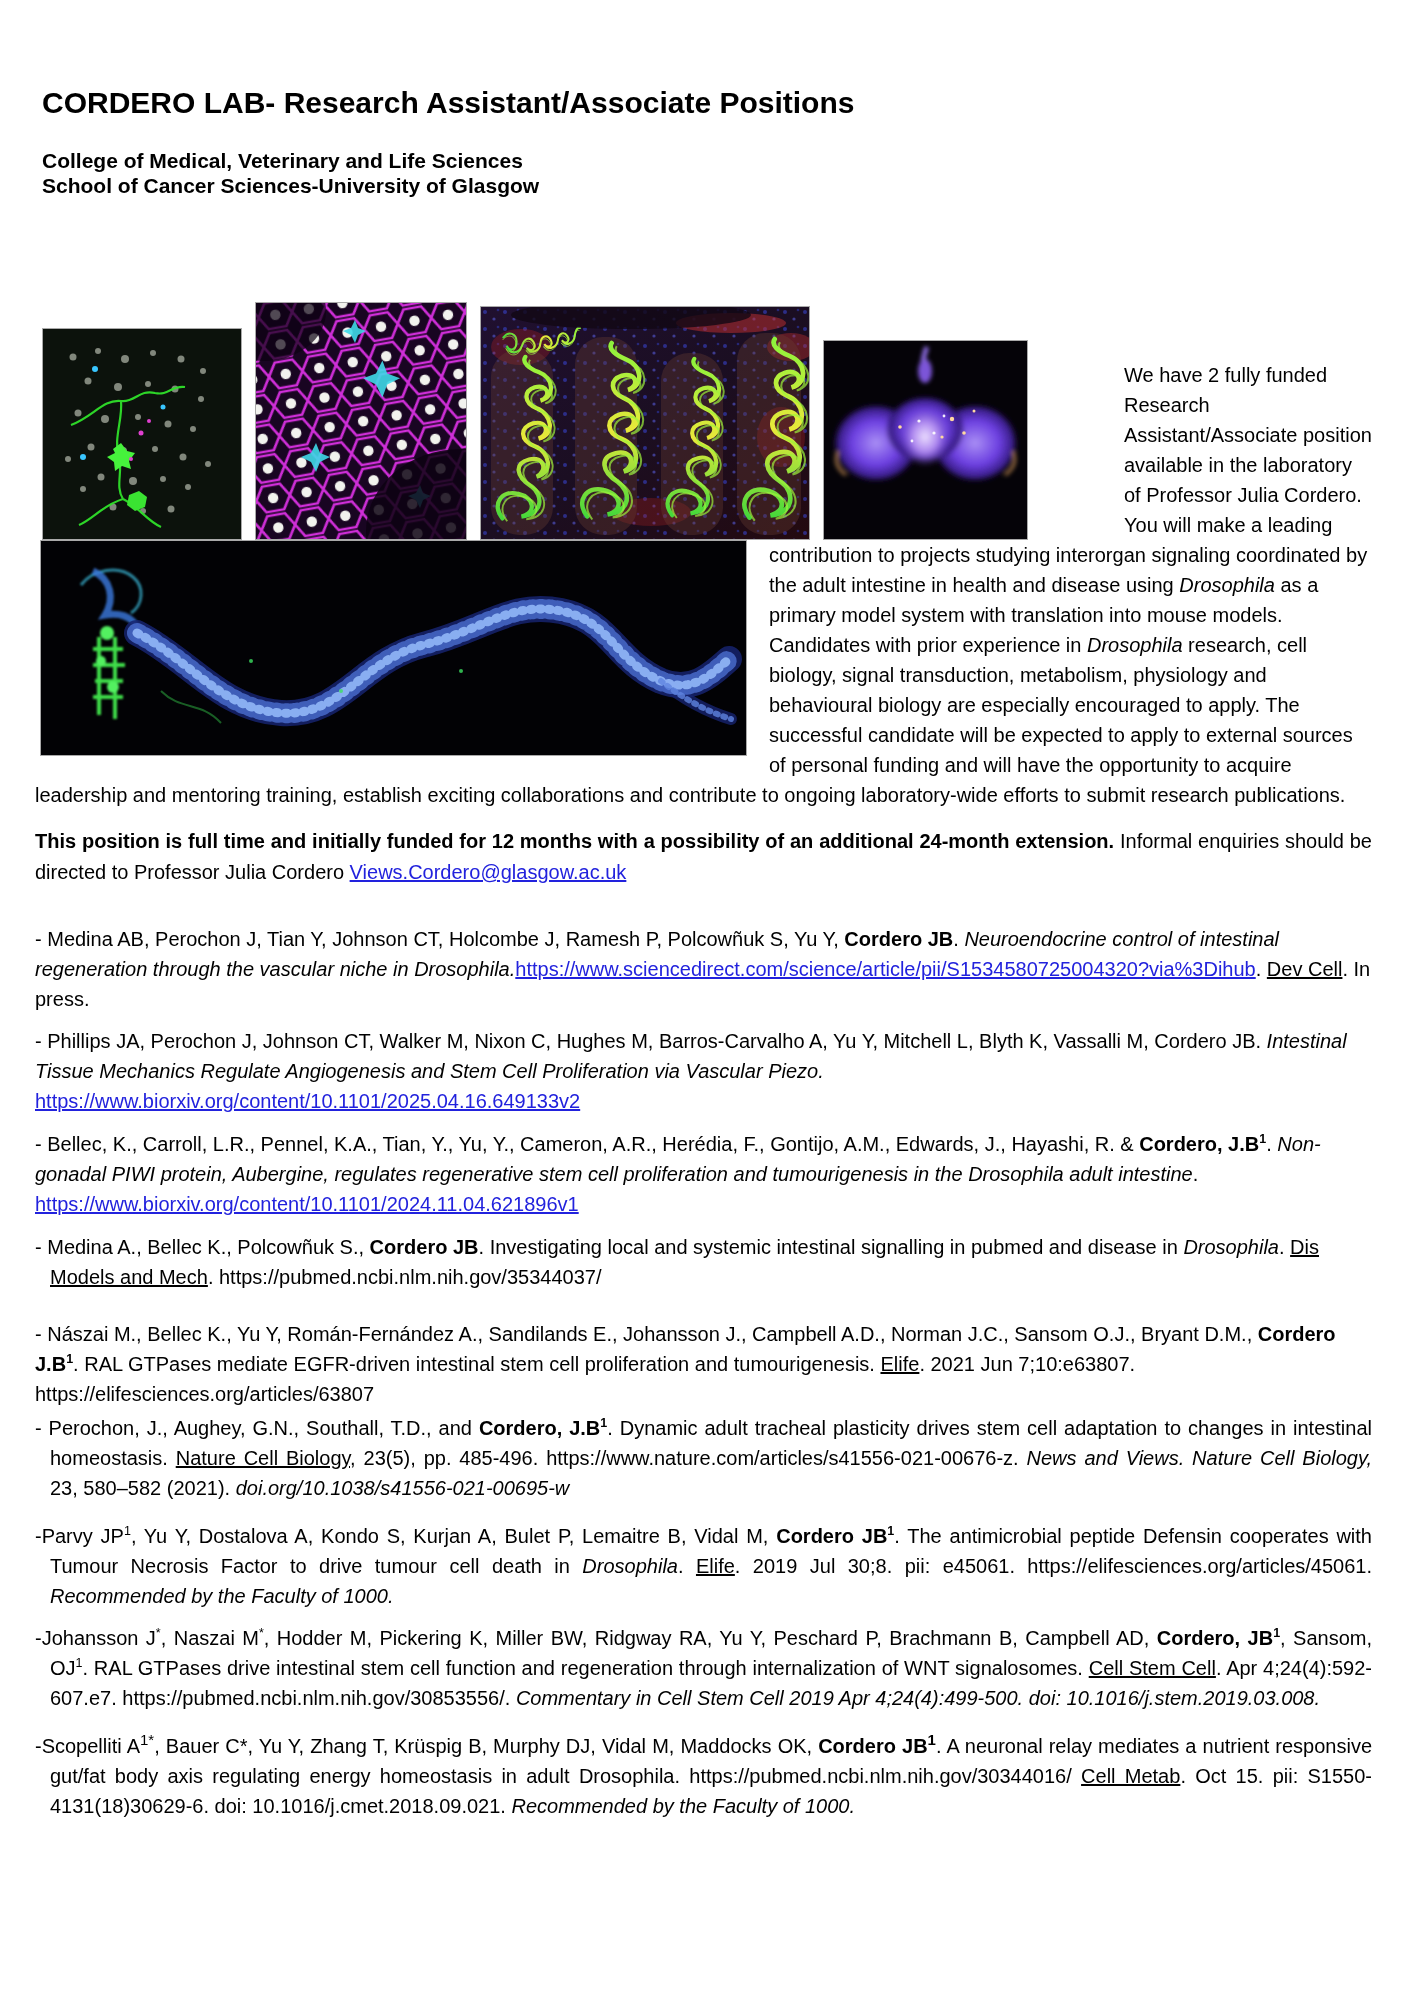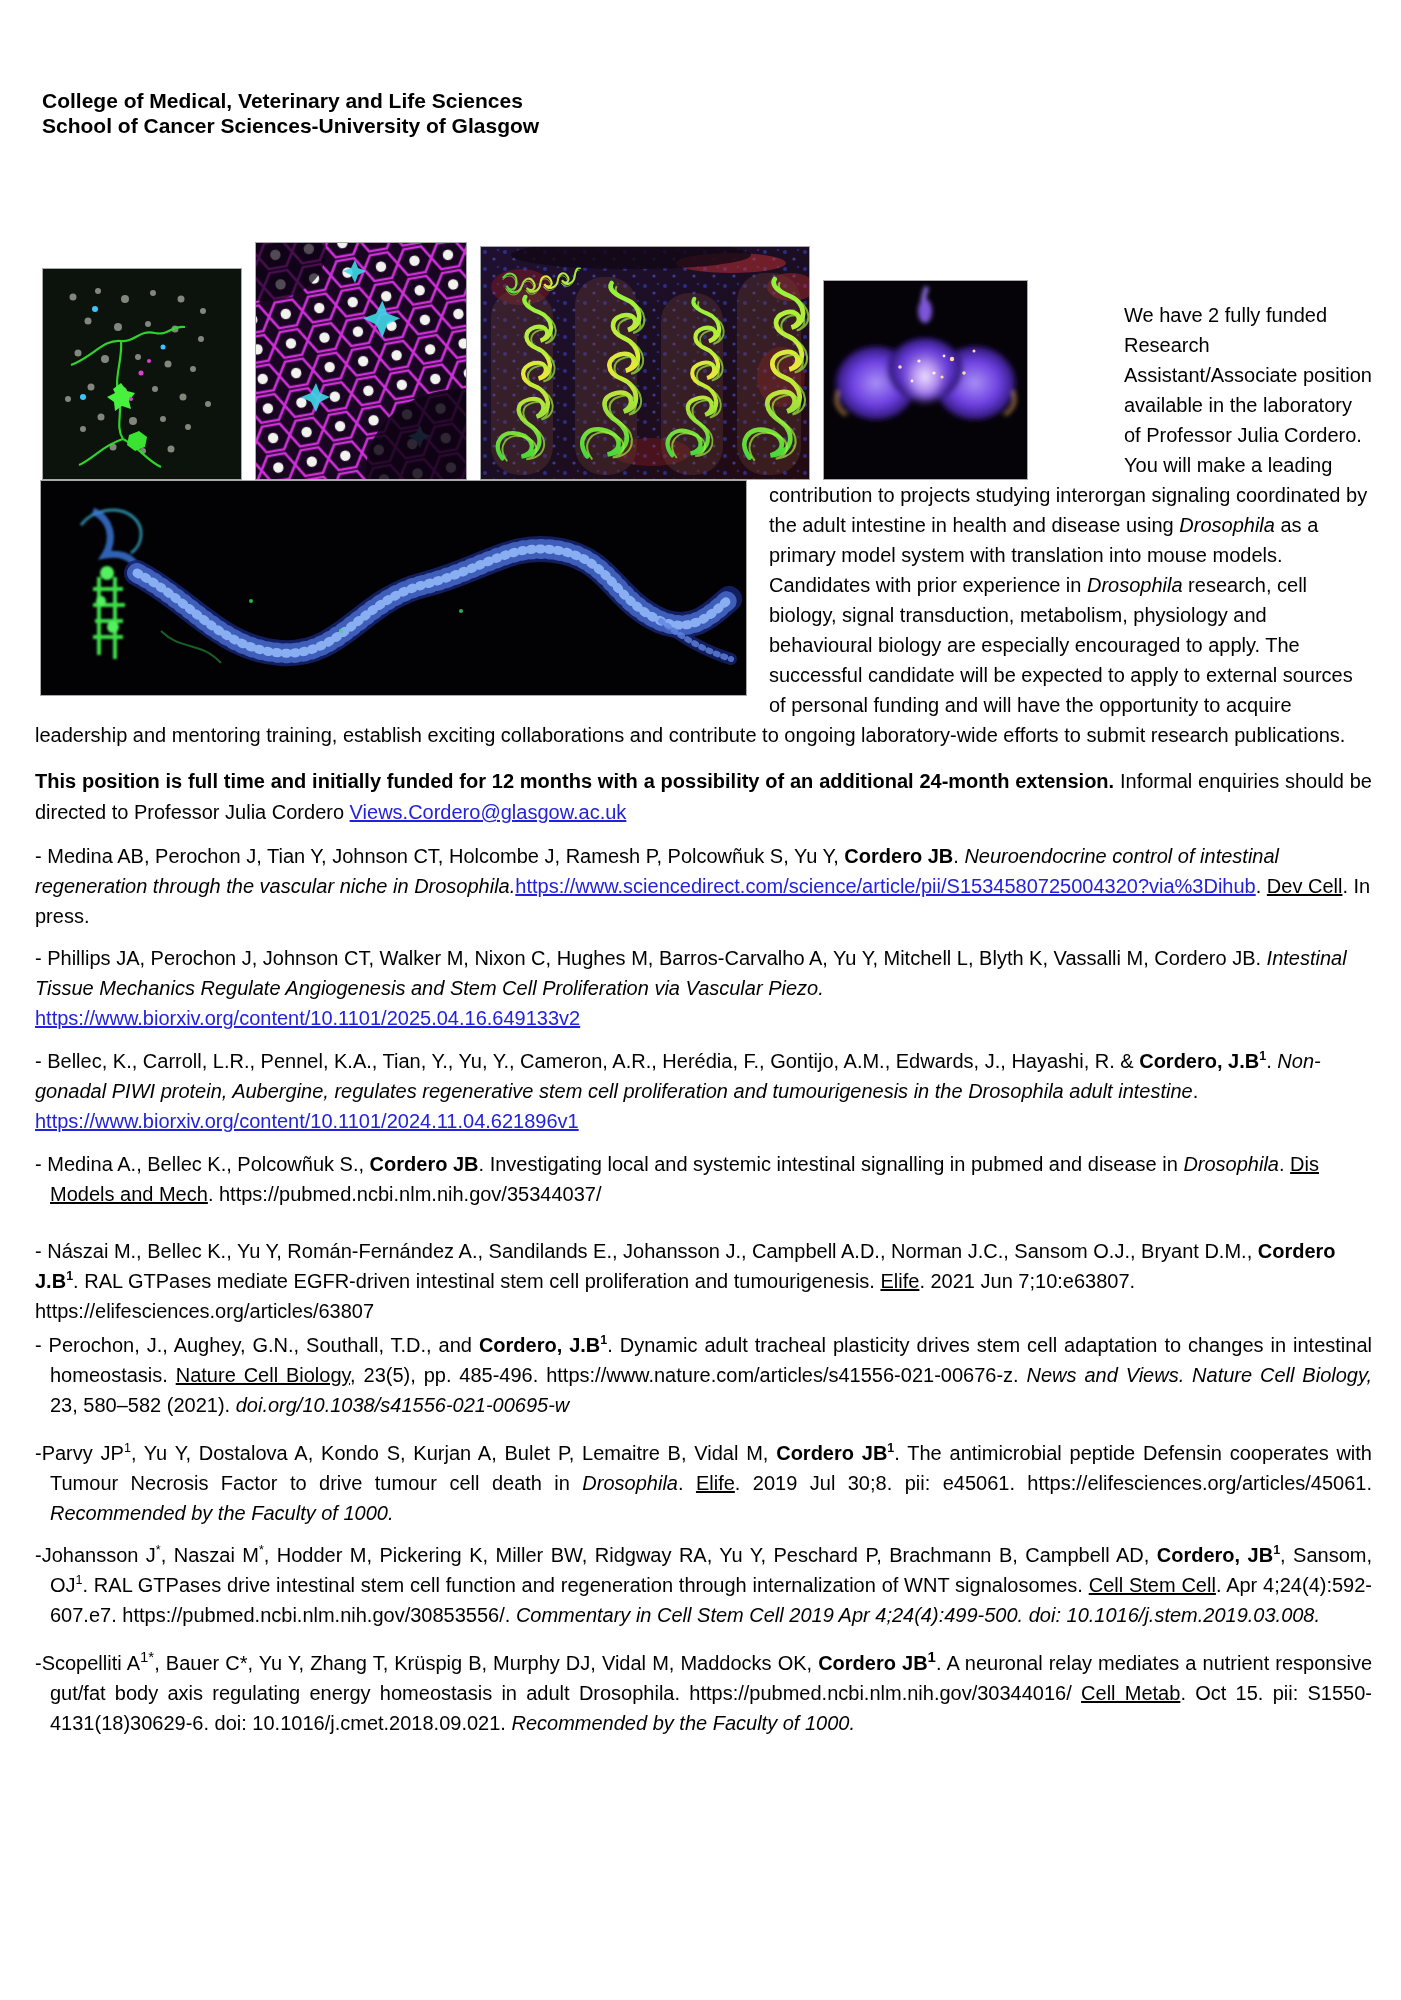--- a/index.html
+++ b/index.html
@@ -15,21 +15,21 @@
   .fig svg{display:block;width:100%;height:100%;}
   .f1{width:200px;height:212px;}
   .f2{width:212px;height:238px;}
   .f3{width:330px;height:234px;}
   .f4{width:205px;height:200px;}
   .gut{float:left;clear:left;width:707px;height:216px;margin:0 22px 0 5px;}
   .intro-text{margin:0;padding-top:60px;line-height:30px;}
   .funding{clear:both;margin:16px 0 0;line-height:31px;}
   h2{font-size:20.5px;font-weight:700;margin:24px 0 0;line-height:31px;}
   #refs p.ref{margin:12px 0 0;line-height:30px;}
-  #refs p.ref:nth-of-type(1){margin-top:13px;}
+  #refs p.ref:nth-of-type(1){margin-top:36px;}
   #refs p.ref:nth-of-type(3){margin-top:13px;}
   #refs p.ref:nth-of-type(4){margin-top:13px;}
   #refs p.ref:nth-of-type(5){margin-top:27px;}
   #refs p.ref:nth-of-type(6){margin-top:4px;}
   #refs p.ref:nth-of-type(7){margin-top:18px;}
   #refs p.ref:nth-of-type(8){}
   #refs p.ref:nth-of-type(9){margin-top:18px;}
   .justify{text-align:justify;}
   .hang{padding-left:15px;text-indent:-15px;}
   .b{font-weight:700;}
@@ -37,20 +37,21 @@
   .u{text-decoration:underline;}
   .link{color:#2222dd;text-decoration:underline;cursor:pointer;}
   .sup{font-size:12.5px;vertical-align:super;line-height:0;}
   .supbig{font-size:15px;vertical-align:super;line-height:0;}
 </style>
 </head>
 <body>
 
 <div class="page">
 
+  <h1>CORDERO LAB- Research Assistant/Associate Positions</h1>
 
   <p class="subtitle">
     <span>College of Medical, Veterinary and Life Sciences</span><br>
     <span>School of Cancer Sciences-University of Glasgow</span>
   </p>
 
   <div class="intro">
 
     <div class="float-top">
 

